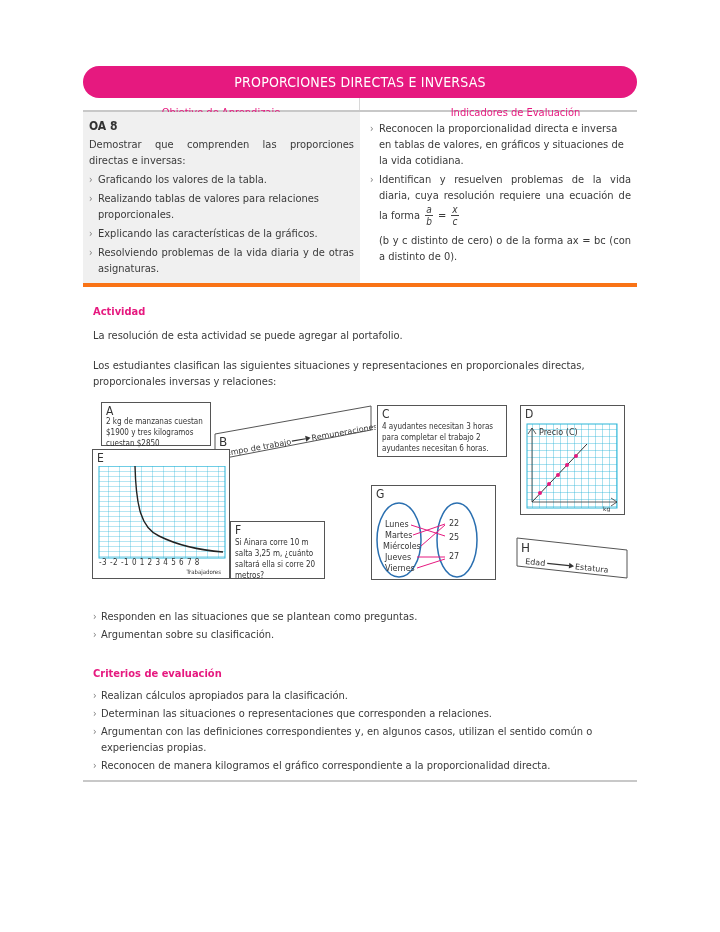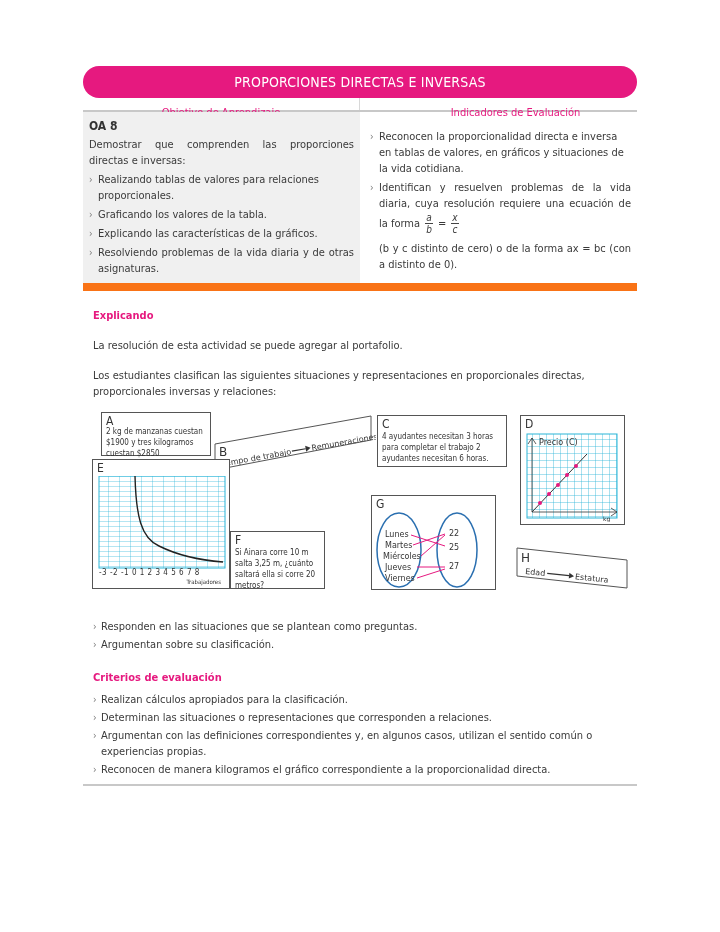--- a/index.html
+++ b/index.html
@@ -5,21 +5,21 @@
   * { box-sizing: border-box; margin: 0; padding: 0; }
   html, body { width: 720px; height: 932px; background: #ffffff; overflow: hidden; }
   body { font-family: "DejaVu Sans Condensed", "Liberation Sans", sans-serif; color: #3a3a3a; position: relative; }
   .page { position: absolute; left: 83px; top: 66px; width: 554px; }
 
   .banner { height: 32px; background: #e6197f; color: #fff; text-align: center; font-size: 14px; line-height: 32px; letter-spacing: 0.2px; border-radius: 16px; }
   .subhead { display: flex; height: 14px; border-bottom: 2px solid #c8c8c8; gap: 34px; }
   .subhead div { flex: 1; text-align: center; color: #e6197f; font-size: 11px; line-height: 30px; }
   .subhead div:first-child { width: 277px; flex: none; border-right: 1px solid #d8d8d8; }
 
-  .cols { display: flex; border-bottom: 8px solid #f97316; align-items: flex-end; }
+  .cols { display: flex; border-bottom: 4px solid #f97316; }
   .col-left { width: 277px; background: #f0f0f0; padding: 6px 6px 6px 6px; font-size: 11px; line-height: 16px; }
   .col-right { flex: 1; padding: 6px 6px 10px 10px; font-size: 11px; line-height: 16px; }
   .oa { font-weight: bold; font-size: 12px; margin-bottom: 3px; color: #333; }
   .just { text-align: justify; }
   .bullet { position: relative; padding-left: 9px; margin-top: 3px; }
   .bullet::before { content: "›"; position: absolute; left: 0; top: 0; color: #777; font-size: 10px; }
   .frac { display: inline-flex; flex-direction: column; align-items: center; vertical-align: middle; font-style: italic; font-size: 10px; line-height: 11px; margin: 0 2px; }
   .frac span:first-child { border-bottom: 1px solid #444; padding: 0 1px; }
   .it { }
 
@@ -42,22 +42,22 @@
   <div class="banner">PROPORCIONES DIRECTAS E INVERSAS</div>
   <div class="subhead">
     <div>Objetivo de Aprendizaje</div>
     <div>Indicadores de Evaluación</div>
   </div>
 
   <div class="cols">
     <div class="col-left">
       <div class="oa">OA 8</div>
       <div class="just">Demostrar que comprenden las proporciones directas e inversas:</div>
+      <div class="bullet">Graficando los valores de la tabla.</div>
       <div class="bullet">Realizando tablas de valores para relaciones proporcionales.</div>
-      <div class="bullet">Graficando los valores de la tabla.</div>
       <div class="bullet">Explicando las características de la gráficos.</div>
       <div class="bullet just">Resolviendo problemas de la vida diaria y de otras asignaturas.</div>
     </div>
     <div class="col-right">
       <div class="bullet">Reconocen la proporcionalidad directa e inversa en tablas de valores, en gráficos y situaciones de la vida cotidiana.</div>
       <div class="bullet just">
         <span>Identifican y resuelven problemas de la vida diaria, cuya resolución requiere una ecuación de la forma</span>
         <span class="frac">
             <span>a</span>
             <span>b</span>
@@ -69,22 +69,22 @@
           </span>
       </div>
       <div class="just" style="padding-left:9px; margin-top:6px;">
         <span>(b y c distinto de cero) o de la forma</span>
         <span class="it">ax = bc</span>
         <span>(con a distinto de 0).</span>
       </div>
     </div>
   </div>
 
-  <div class="section-title">Explicando</div>
-  <div class="para" style="margin-top:16px;">La resolución de esta actividad se puede agregar al portafolio.</div>
+  <div class="section-title">Actividad</div>
+  <div class="para" style="margin-top:10px;">La resolución de esta actividad se puede agregar al portafolio.</div>
   <div class="para" style="margin-top:14px;">Los estudiantes clasifican las siguientes situaciones y representaciones en proporcionales directas, proporcionales inversas y relaciones:</div>
 
   <div class="figure">
 
     <div class="box" style="left:18px; top:6px; width:110px; height:44px;">
       <div class="lbl">A</div>
       <div style="margin-top:-2px;">2 kg de manzanas cuestan $1900 y tres kilogramos cuestan $2850</div>
     </div>
 
     <svg style="position:absolute; left:128px; top:8px;" width="165" height="58">
@@ -180,21 +180,21 @@
         <text x="60" y="28" font-size="8" fill="#333" font-family="DejaVu Sans, sans-serif">Estatura</text>
       </g>
     </svg>
   </div>
 
   <div class="list">
     <div class="bullet">Responden en las situaciones que se plantean como preguntas.</div>
     <div class="bullet">Argumentan sobre su clasificación.</div>
   </div>
 
-  <div class="section-title" style="margin-top:18px;">Criterios de evaluación</div>
+  <div class="section-title" style="margin-top:24px;">Criterios de evaluación</div>
   <div class="list">
     <div class="bullet">Realizan cálculos apropiados para la clasificación.</div>
     <div class="bullet">Determinan las situaciones o representaciones que corresponden a relaciones.</div>
     <div class="bullet">Argumentan con las definiciones correspondientes y, en algunos casos, utilizan el sentido común o experiencias propias.</div>
     <div class="bullet">Reconocen de manera kilogramos el gráfico correspondiente a la proporcionalidad directa.</div>
   </div>
   <div class="bottom-rule"></div>
 </div>
 
 </body></html>

